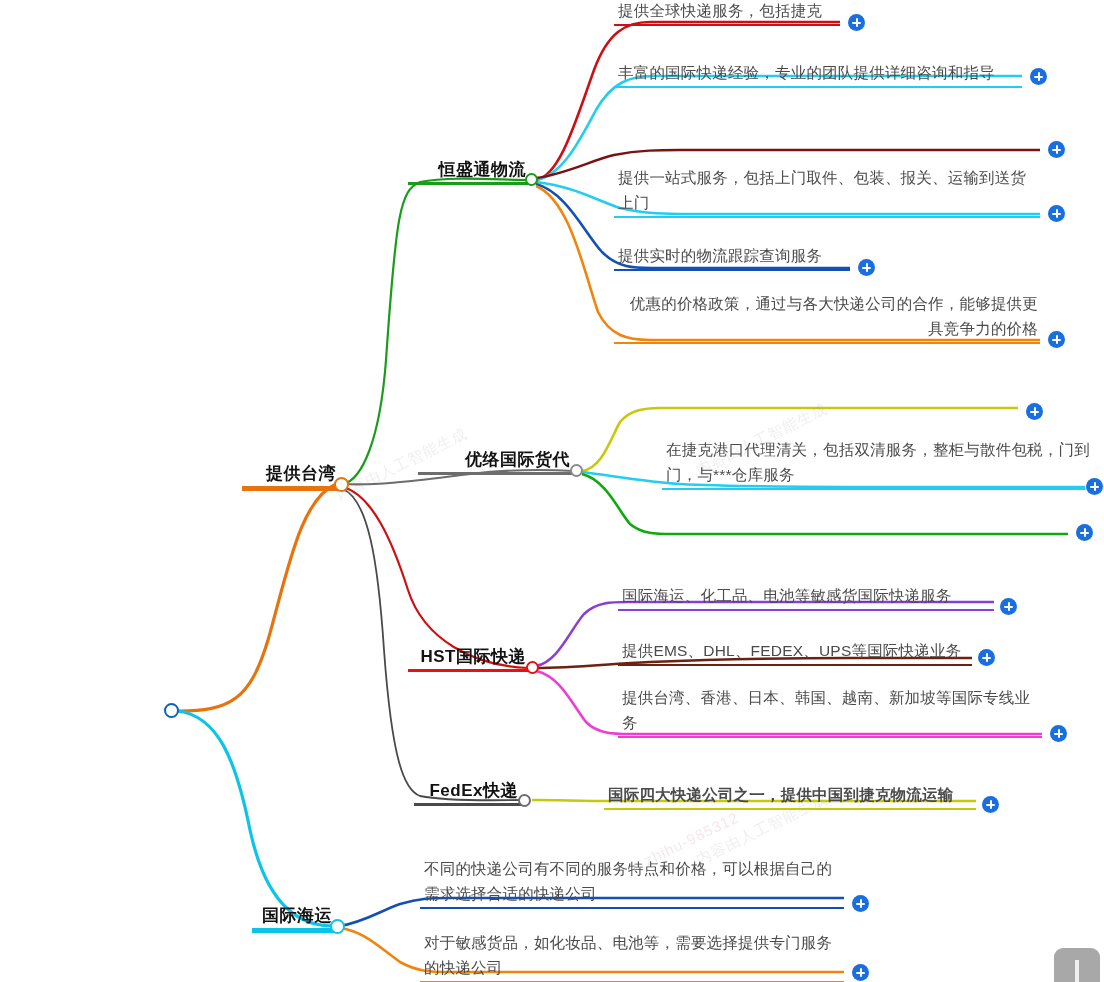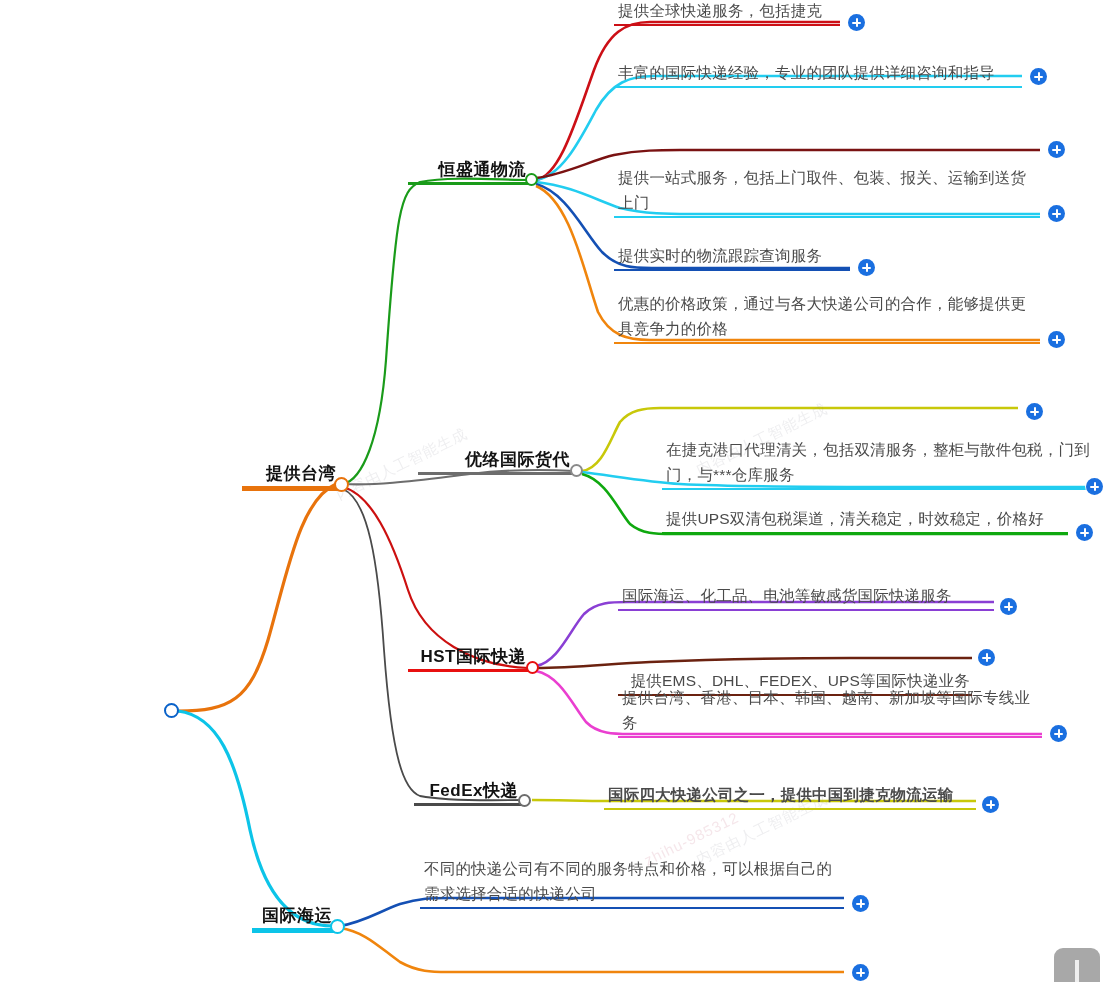--- a/index.html
+++ b/index.html
@@ -156,59 +156,55 @@
     <span class="rule" style="background:#22cdf0;"></span>
   </div>
   <div class="plus" style="left:1048px;top:205px;"></div>
 
   <div class="node leaf" style="left:614px;top:243px;width:236px;">
     <span class="txt">提供实时的物流跟踪查询服务</span>
     <span class="rule" style="background:#1450b4;"></span>
   </div>
   <div class="plus" style="left:858px;top:259px;"></div>
 
-  <div class="node leaf" style="left:614px;top:291px;width:426px;">
+  <div class="node leaf" style="left:614px;top:291px;width:426px;text-align:right;">
     <span class="txt">优惠的价格政策，通过与各大快递公司的合作，能够提供更具竞争力的价格</span>
     <span class="rule" style="background:#f0850d;"></span>
   </div>
   <div class="plus" style="left:1048px;top:331px;"></div>
 
   <div class="node lvl3" style="left:418px;top:448px;width:156px;">
     <span class="txt">优络国际货代</span>
     <span class="rule" style="background:#6d6d6d;"></span>
   </div>
   <div class="dot sm" style="left:570px;top:464px;border-color:#8a8a8a;"></div>
 
   <div class="plus" style="left:1026px;top:403px;"></div>
 
   <div class="node leaf" style="left:662px;top:437px;width:432px;">
     <span class="txt">在捷克港口代理清关，包括双清服务，整柜与散件包税，门到门，与***仓库服务</span>
     <span class="rule" style="background:#22cdf0;"></span>
   </div>
   <div class="plus" style="left:1086px;top:478px;"></div>
 
-  <div class="node leaf" style="left:662px;top:506px;width:406px;">
-    <span class="txt">提供UPS双清包税渠道，清关稳定，时效稳定，价格好</span>
-    <span class="rule" style="background:#0fa80f;"></span>
-  </div>
   <div class="plus" style="left:1076px;top:524px;"></div>
 
   <div class="node lvl3" style="left:408px;top:645px;width:122px;">
     <span class="txt">HST国际快递</span>
     <span class="rule" style="background:#e81010;"></span>
   </div>
   <div class="dot sm" style="left:526px;top:661px;border-color:#e81010;"></div>
 
   <div class="node leaf" style="left:618px;top:583px;width:376px;">
     <span class="txt">国际海运、化工品、电池等敏感货国际快递服务</span>
     <span class="rule" style="background:#8a3fd4;"></span>
   </div>
   <div class="plus" style="left:1000px;top:598px;"></div>
 
-  <div class="node leaf" style="left:618px;top:668px;width:354px;text-align:right;">
+  <div class="node leaf" style="left:618px;top:638px;width:354px;">
     <span class="txt">提供EMS、DHL、FEDEX、UPS等国际快递业务</span>
     <span class="rule" style="background:#6b2210;"></span>
   </div>
   <div class="plus" style="left:978px;top:649px;"></div>
 
   <div class="node leaf" style="left:618px;top:685px;width:424px;">
     <span class="txt">提供台湾、香港、日本、韩国、越南、新加坡等国际专线业务</span>
     <span class="rule" style="background:#ea3fd0;"></span>
   </div>
   <div class="plus" style="left:1050px;top:725px;"></div>
@@ -224,19 +220,23 @@
     <span class="rule" style="background:#c8c80a;"></span>
   </div>
   <div class="plus" style="left:982px;top:796px;"></div>
 
   <div class="node leaf" style="left:420px;top:856px;width:424px;">
     <span class="txt">不同的快递公司有不同的服务特点和价格，可以根据自己的需求选择合适的快递公司</span>
     <span class="rule" style="background:#1450b4;"></span>
   </div>
   <div class="plus" style="left:852px;top:895px;"></div>
 
+  <div class="node leaf" style="left:420px;top:930px;width:424px;">
+    <span class="txt">对于敏感货品，如化妆品、电池等，需要选择提供专门服务的快递公司</span>
+    <span class="rule" style="background:#f0850d;"></span>
+  </div>
   <div class="plus" style="left:852px;top:964px;"></div>
 
   <div class="fab">
     <div class="stem"></div>
   </div>
 
 </div>
 
 </body></html>

